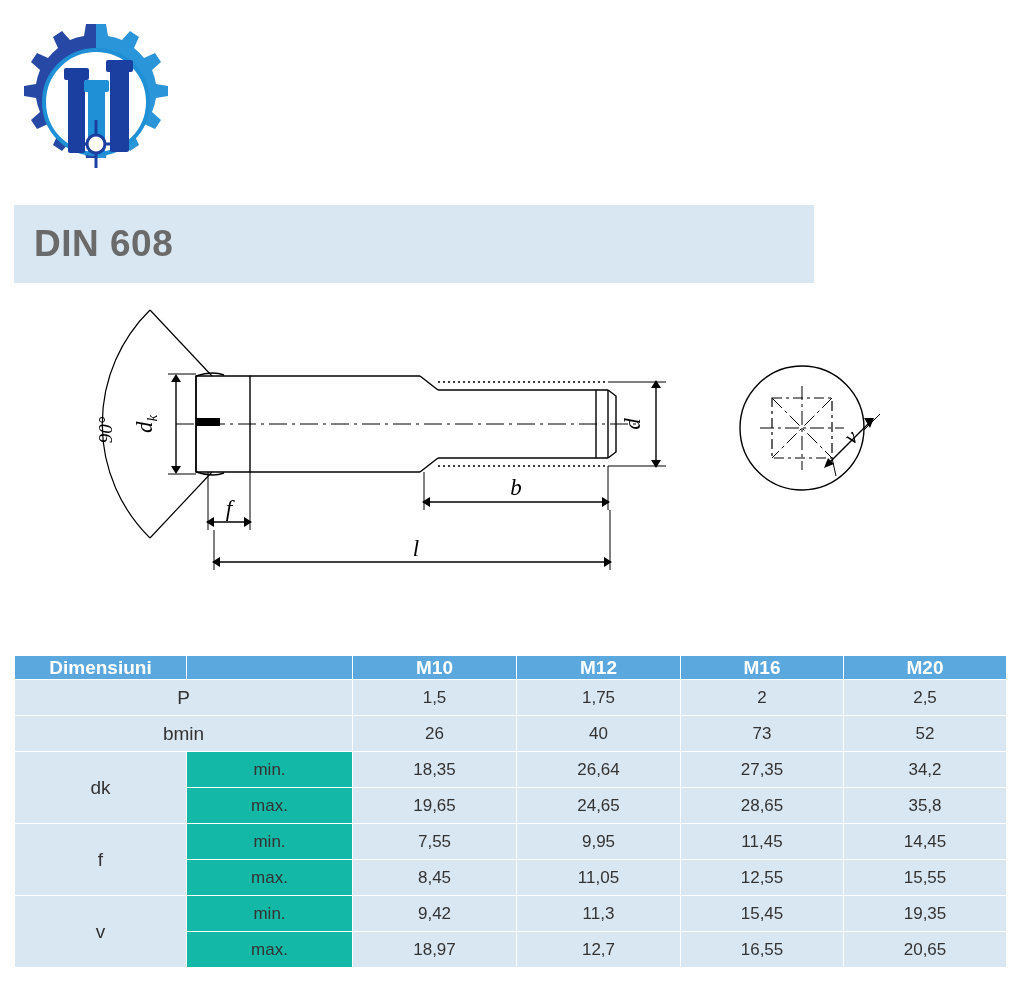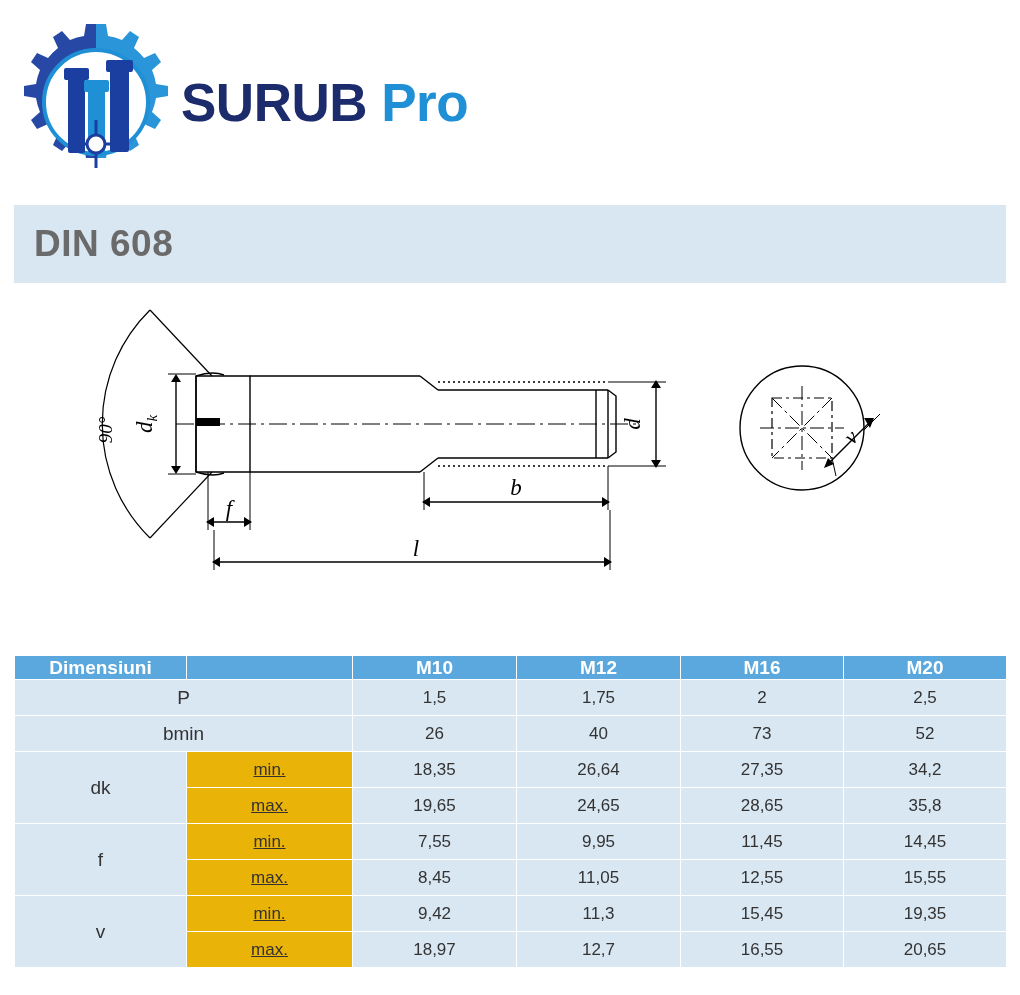--- a/index.html
+++ b/index.html
@@ -34,21 +34,21 @@
     margin-left: -6px;
     margin-top: 2px;
   }
   .brand-text .b1 { color: #1b2b6b; }
   .brand-text .b2 { color: #1f8fd6; }
 
   
   .title-bar {
     position: absolute;
     left: 14px; top: 205px;
-    width: 992px; height: 78px;
+    width: 800px; height: 78px;
     background: #d9e7f3;
     display: flex;
     align-items: center;
   }
   .title-bar .title {
     color: #6a6a6a;
     font-size: 37px;
     font-weight: bold;
     padding-left: 20px;
     letter-spacing: 0.5px;
@@ -91,22 +91,21 @@
     text-align: center;
   }
   table.dims tbody td {
     background: #d9e7f3;
   }
   table.dims tbody td.label {
     background: #d9e7f3;
     font-size: 19px;
   }
   table.dims tbody td.sub {
-    background: #eab308;
-    text-decoration: underline;
+    background: #14b8a6;
   }
   col.c1 { width: 172px; }
   col.c2 { width: 166px; }
   col.c3 { width: 164px; }
   col.c4 { width: 164px; }
   col.c5 { width: 163px; }
   col.c6 { width: 163px; }
 </style>
 </head>
 <body>
@@ -134,23 +133,20 @@
           <rect x="70" y="74" width="17" height="63" rx="2"></rect>
           <rect x="66" y="64" width="25" height="12" rx="2"></rect>
         </g>
 
         <g stroke="#1b3fa0" stroke-width="3" fill="none">
           <line x1="78" y1="104" x2="78" y2="152"></line>
           <line x1="58" y1="128" x2="98" y2="128"></line>
         </g>
         <circle cx="78" cy="128" r="9" fill="#ffffff" stroke="#1b3fa0" stroke-width="3"></circle>
       </svg>
-    </div>
-    <div class="brand-text">
-      <span class="b1">SURUB</span><span>&nbsp;</span><span class="b2">Pro</span>
     </div>
   </div>
 
   <div class="title-bar">
     <div class="title">DIN 608</div>
   </div>
 
   <div class="drawing">
     <svg viewBox="0 0 1020 340" width="1020" height="340" xmlns="http://www.w3.org/2000/svg">
       <g stroke="#000000" fill="none" stroke-width="1.4">

